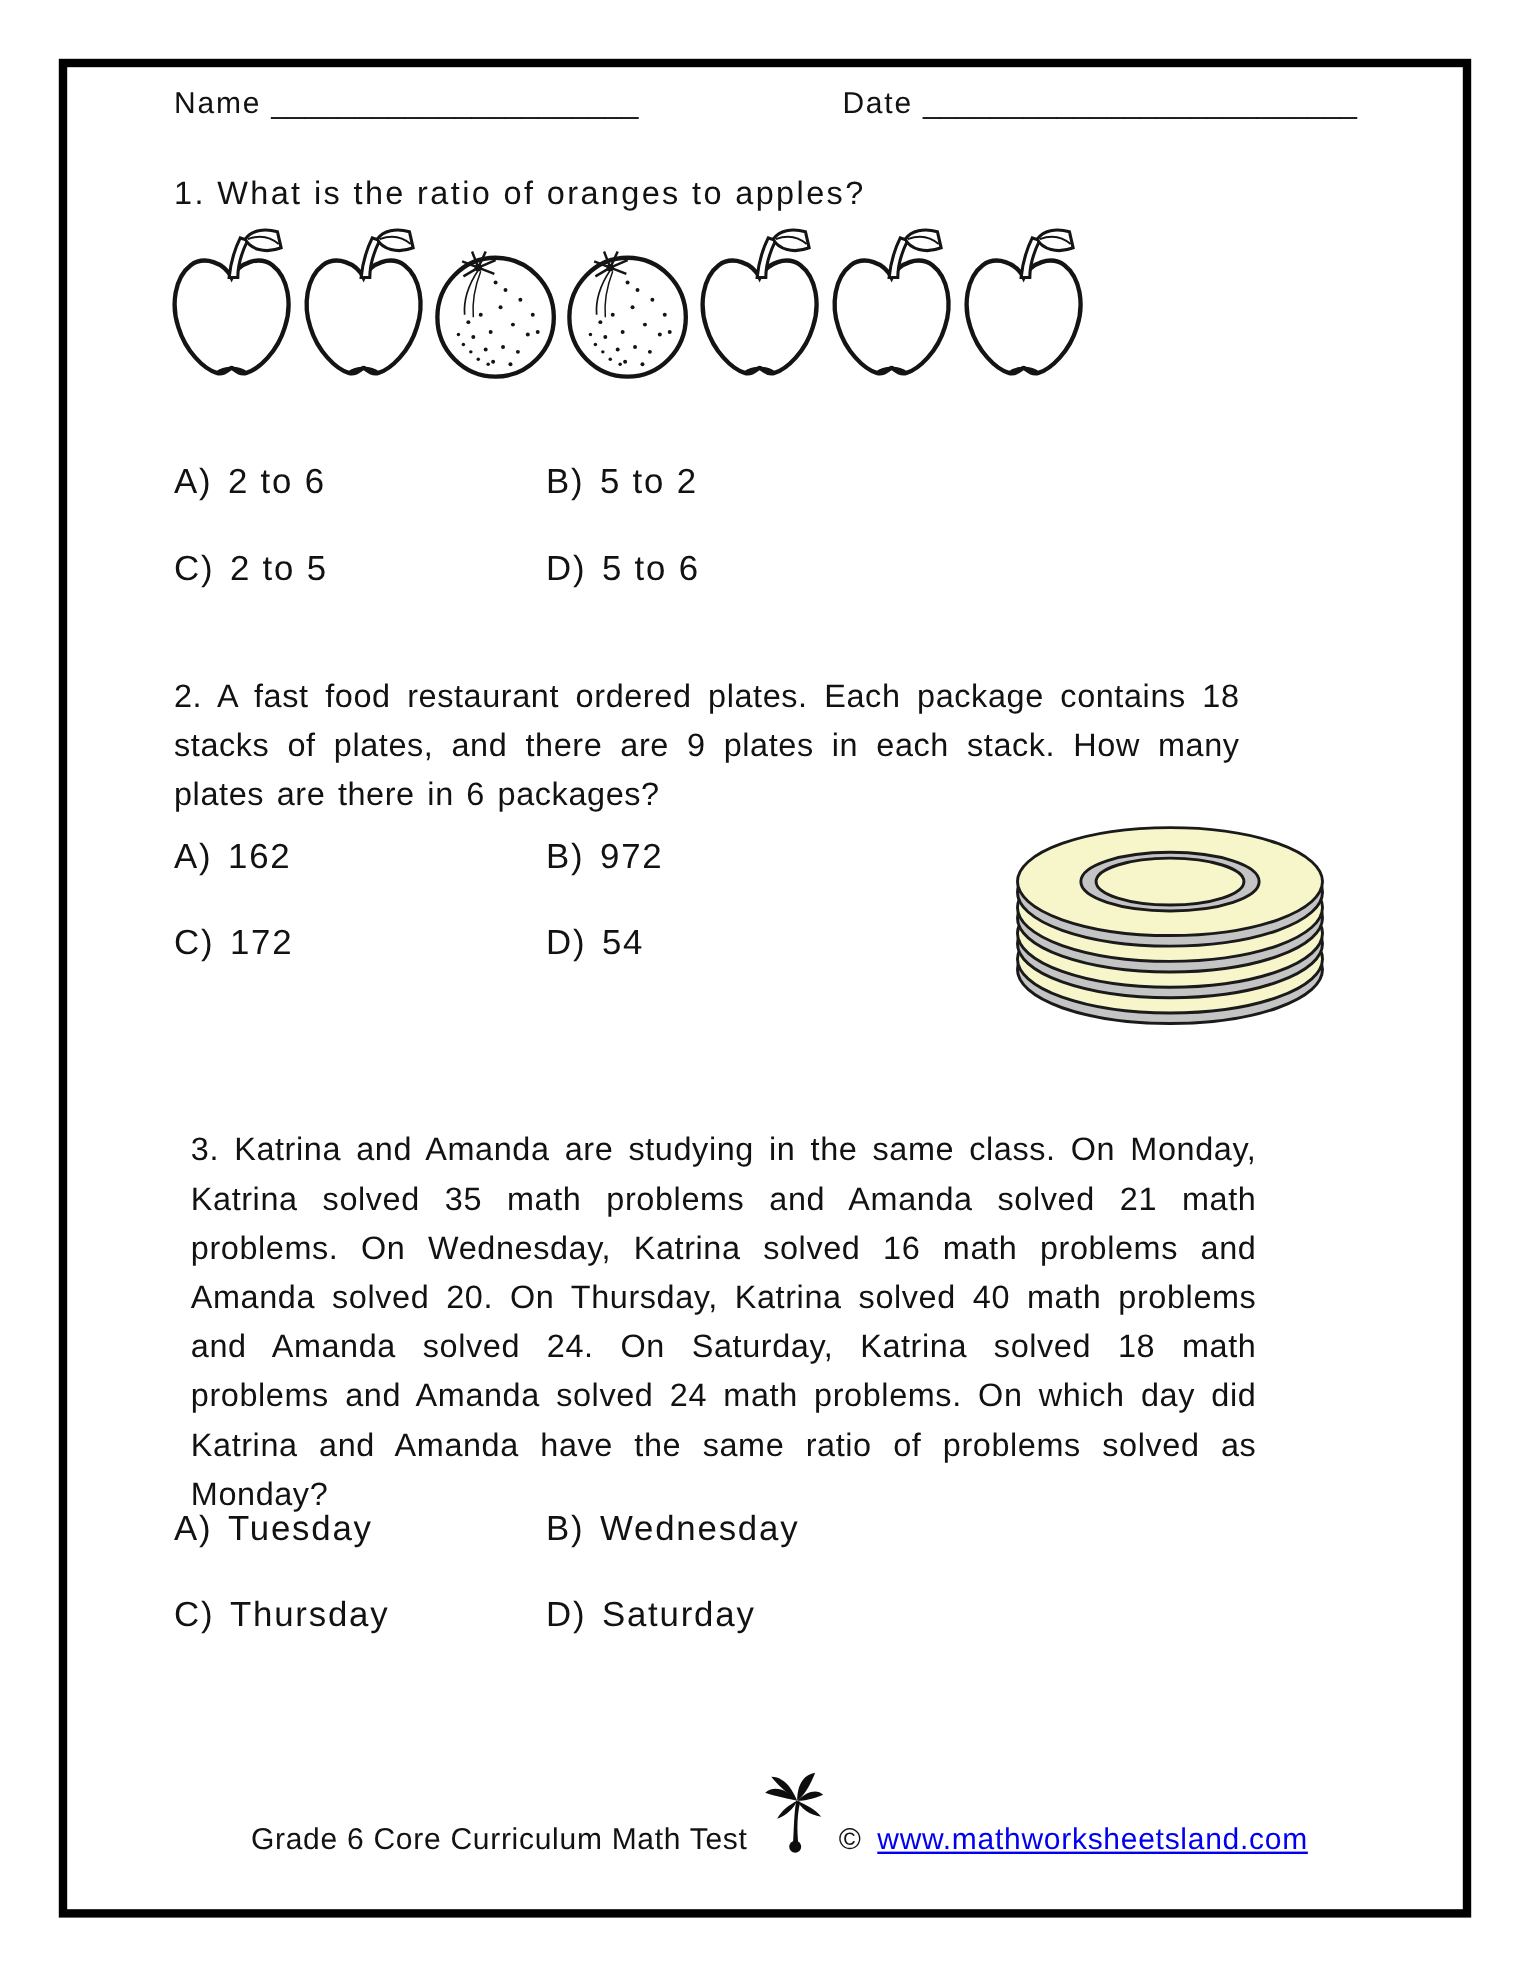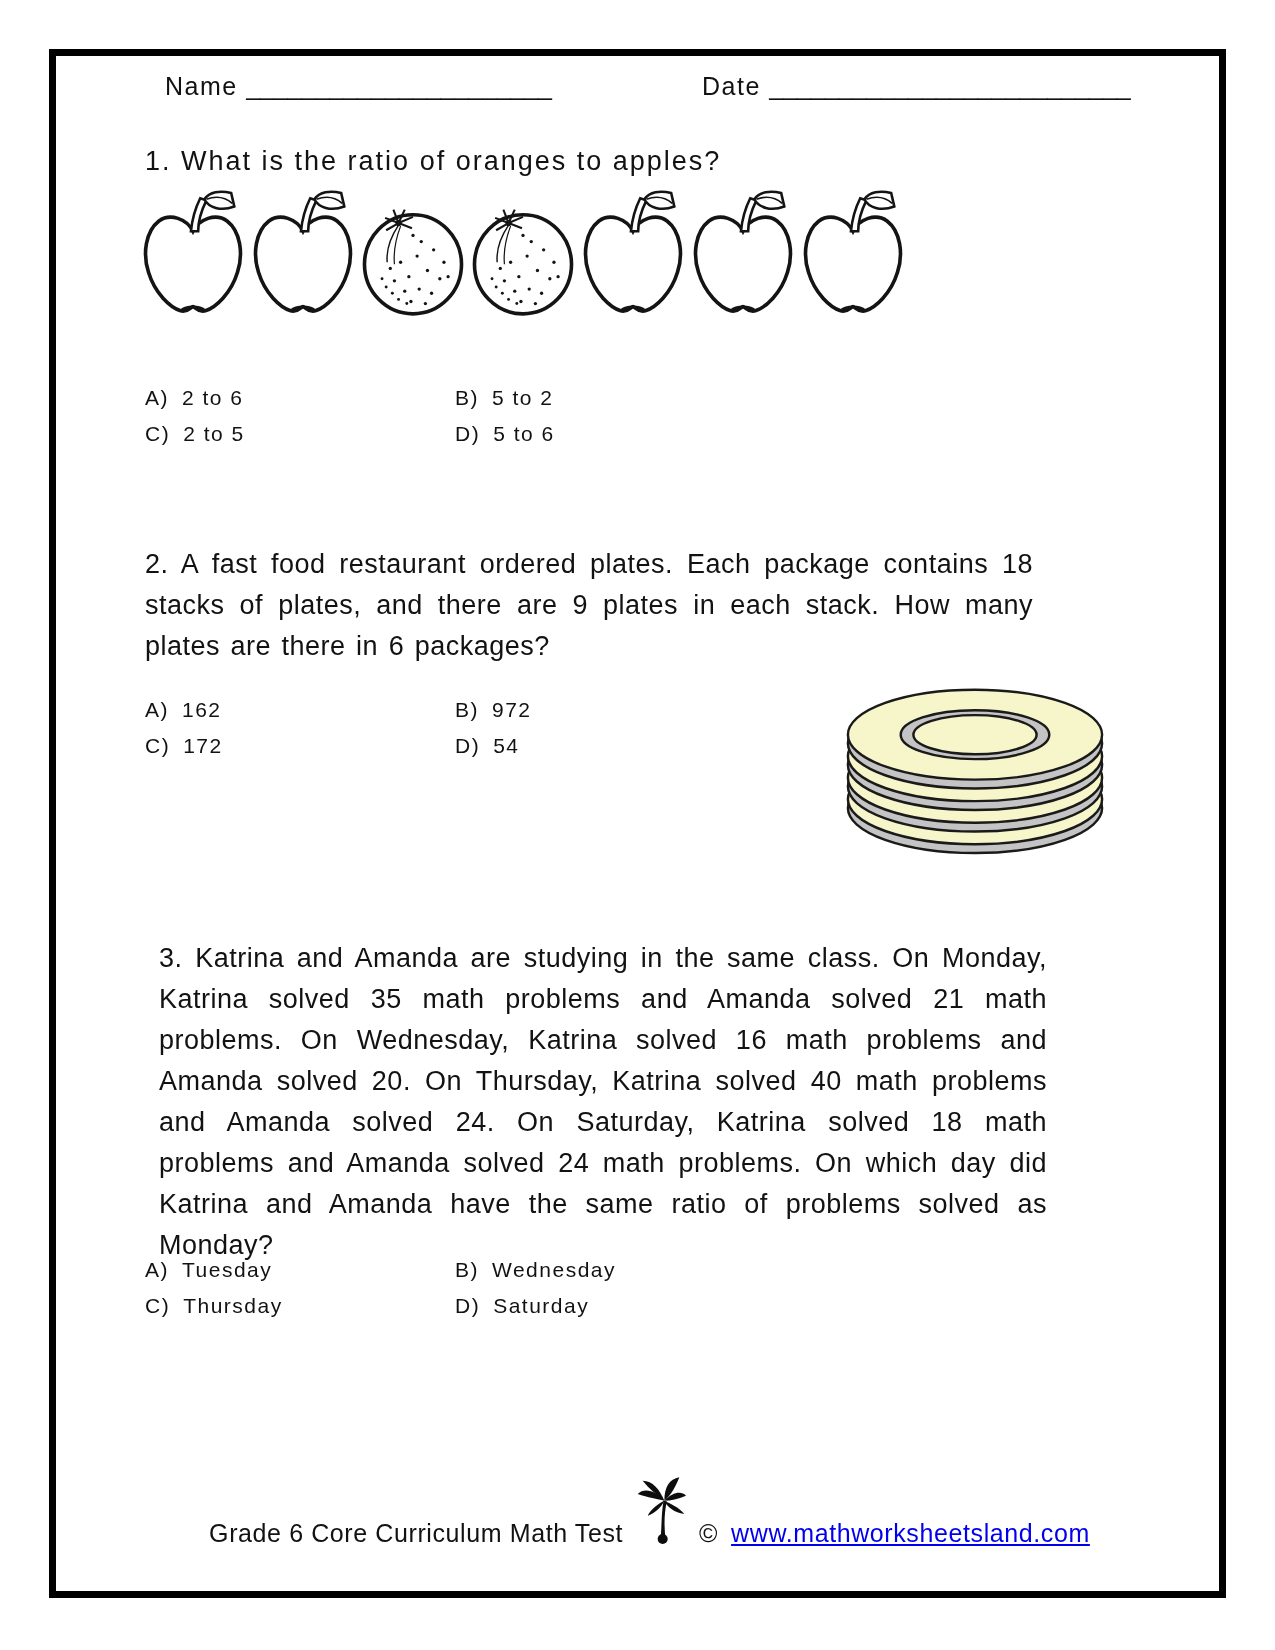--- a/index.html
+++ b/index.html
@@ -21,22 +21,22 @@
 
   .fruit-row { display:flex; align-items:flex-end; }
   .fruit { display:inline-block; line-height:0; }
 
   .para {
     width:888px; font-size:27px; line-height:41px;
     letter-spacing:0.5px; word-spacing:2.5px; text-align:justify;
   }
 
   .options {
-    display:grid; grid-template-columns:310px auto; row-gap:12px;
-    font-size:21px; letter-spacing:1.5px;
+    display:grid; grid-template-columns:310px auto; row-gap:39px;
+    font-size:29px; letter-spacing:1.5px;
   }
   .opt .letter { margin-right:13px; }
 
   .footer {
     left:0; right:0; top:1414px; height:78px;
     display:flex; justify-content:center; align-items:flex-end; gap:13px;
     font-size:25px; letter-spacing:0.6px;margin-left:24px;
   }
   .footer-link {
     color:var(--link-blue,#0000EE); cursor:pointer;
@@ -96,21 +96,21 @@
         <circle cx="38" cy="106" r="1.4"></circle>
           <circle cx="46" cy="110" r="1.4"></circle>
       </g>
     </symbol>
   </defs>
 </svg>
 
 <div class="page">
   <div class="frame">
 
-    <div class="abs header-field" style="left:89px; top:16px;margin-left:20px;">
+    <div class="abs header-field" style="left:89px; top:16px;">
       <span>Name</span>
       <span class="line">______________________</span>
     </div>
     <div class="abs header-field" style="left:634px; top:16px;margin-left:12px;">
       <span>Date</span>
       <span class="line">__________________________</span>
     </div>
 
     <div class="abs q-title" style="left:89px; top:90px;">
       <span>1.</span>
@@ -149,21 +149,21 @@
         <span class="letter">B)</span><span>5 to 2</span>
       </div>
       <div class="opt">
         <span class="letter">C)</span><span>2 to 5</span>
       </div>
       <div class="opt">
         <span class="letter">D)</span><span>5 to 6</span>
       </div>
     </div>
 
-    <p class="abs para" style="left:89px; top:488px;">
+    <p class="abs para" style="left:89px; top:504px;">
       <span>2.</span>
       <span>A fast food restaurant ordered plates. Each package contains 18 stacks of plates, and there are 9 plates in each stack. How many plates are there in 6 packages?</span>
     </p>
 
     <div class="abs options" style="left:89px; top:642px; width:640px;">
       <div class="opt">
         <span class="letter">A)</span><span>162</span>
       </div>
       <div class="opt">
         <span class="letter">B)</span><span>972</span>

